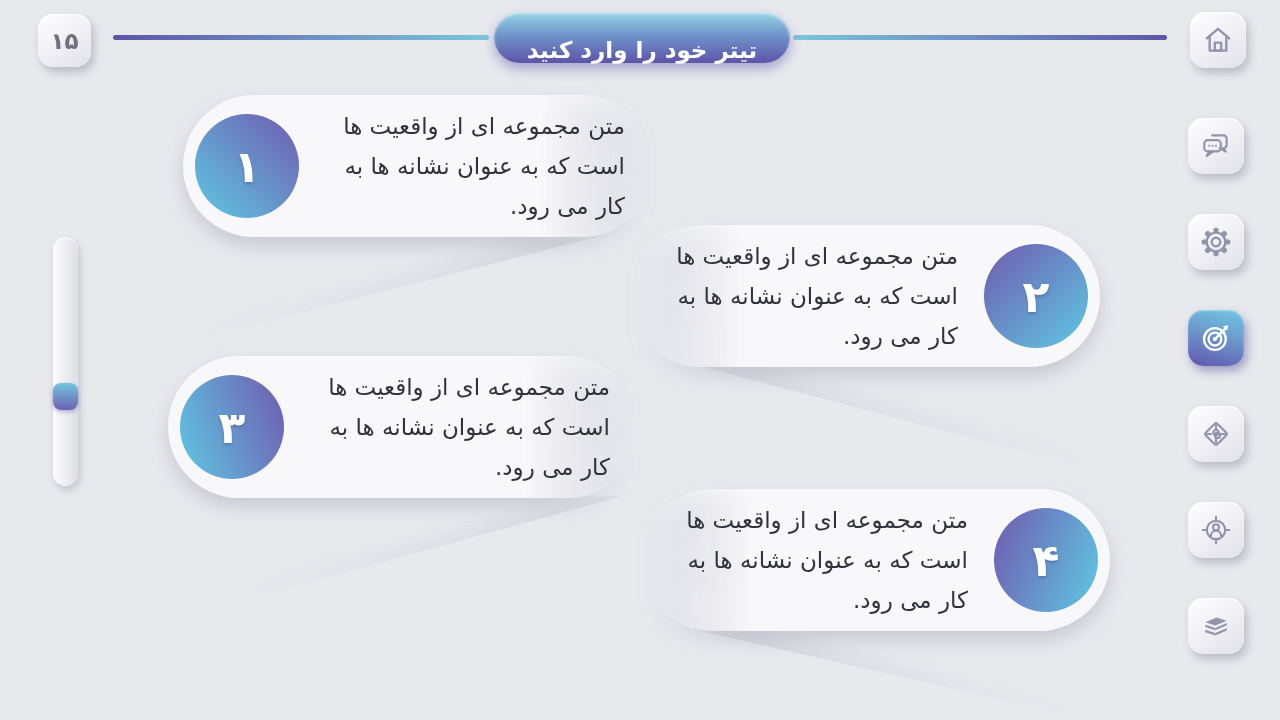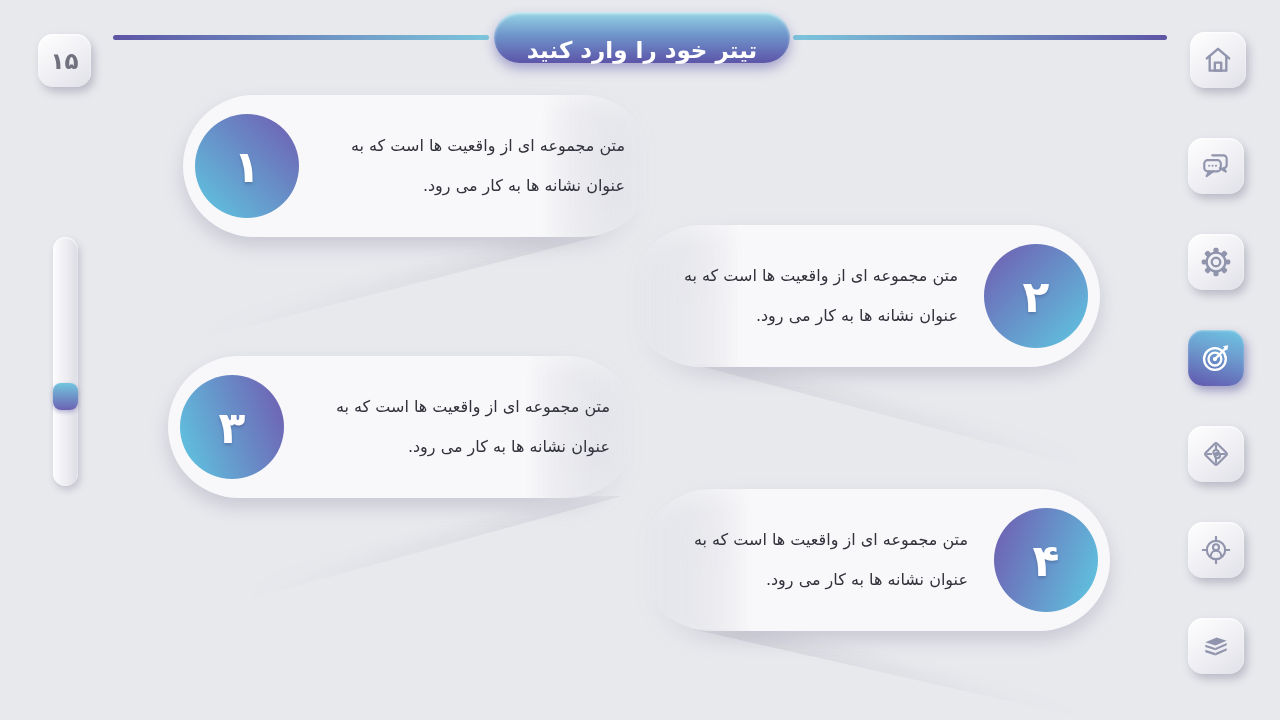--- a/index.html
+++ b/index.html
@@ -8,21 +8,21 @@
     background:#e8e9ed;
     font-family:"DejaVu Sans","Liberation Sans",sans-serif;
     -webkit-user-select:none;user-select:none;
   }
   
   .key{
     position:absolute;border-radius:15px;
     background:linear-gradient(145deg,#ffffff 0%,#f2f2f6 45%,#e0e0e8 100%);
     box-shadow:3px 5px 9px rgba(110,110,135,.38),
                inset 0 1px 2px rgba(255,255,255,.9);
-    display:flex;align-items:center;justify-content:center;margin-top:20px;
+    display:flex;align-items:center;justify-content:center;
   }
   .key.active{
     background:linear-gradient(195deg,#6ec7e3 0%,#6d9fd0 40%,#6156ae 100%);
     box-shadow:3px 5px 10px rgba(90,85,160,.5), inset 0 1px 2px rgba(255,255,255,.45);
   }
   .slide-number{left:38px;top:14px;width:53px;height:53px;color:#70707f;
     font-size:23px;font-weight:bold;}
   .home-btn{left:1190px;top:12px;width:56px;height:56px;}
   .side-btn{left:1188px;width:56px;height:56px;cursor:pointer;}
   .icon svg{display:block;}
@@ -67,21 +67,21 @@
     text-shadow:0 2px 3px rgba(40,40,80,.25);
   }
   .cleft  .circle{margin-left:12px;}
   .cright .circle{margin-right:12px;order:2;}
   .grad1{background:linear-gradient(45deg,#5fc3e0 5%,#6f60b2 95%);}
   .grad2{background:linear-gradient(135deg,#6f60b2 5%,#5fc3e0 95%);}
   .grad3{background:linear-gradient(70deg,#5fc3e0 5%,#6f60b2 95%);}
   .grad4{background:linear-gradient(110deg,#6f60b2 5%,#5fc3e0 95%);}
   .card-text{
     direction:rtl;color:#32323c;
-    font-size:16px;line-height:40px;width:300px;cursor:text;
+    font-size:23px;line-height:40px;width:300px;cursor:text;
   }
   .cleft  .card-text{margin-right:26px;margin-left:26px;}
   .cright .card-text{margin-left:26px;margin-right:26px;order:1;}
   .c1{left:183px;top:95px; width:470px;}
   .c2{left:630px;top:225px;width:470px;}
   .c3{left:168px;top:356px;width:470px;}
   .c4{left:640px;top:489px;width:470px;}
 
   
   .wedge{position:absolute;z-index:1;pointer-events:none;

